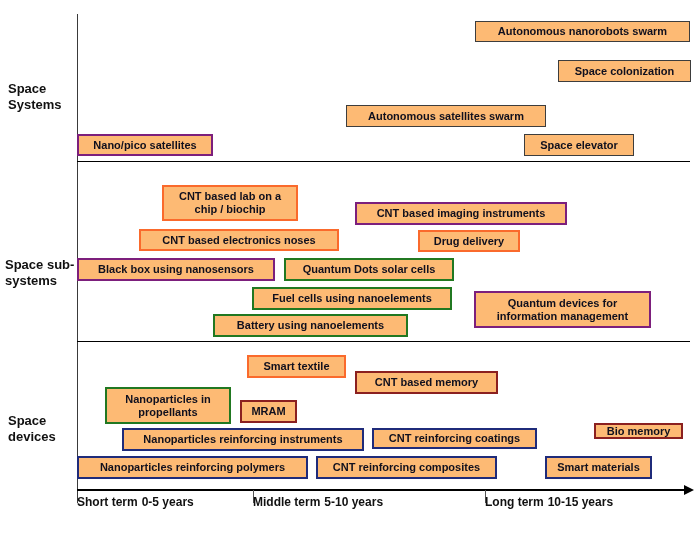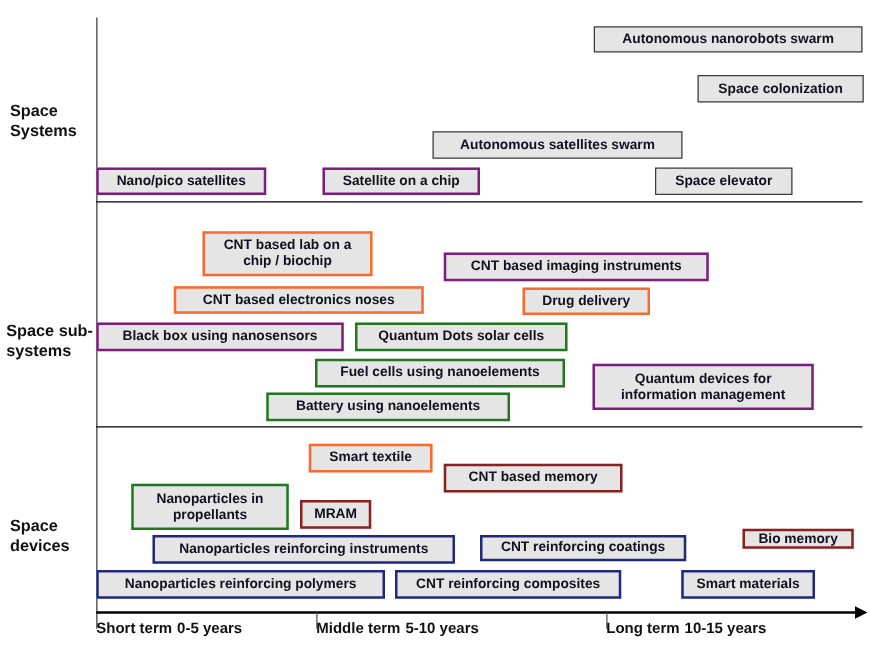--- a/index.html
+++ b/index.html
@@ -48,21 +48,21 @@
     margin-top: 26px;
   }
   .rowlabel.r0 { left: 8px;  top: 55px;  width: 72px; }
   .rowlabel.r1 { left: 5px;  top: 231px; width: 78px; }
   .rowlabel.r2 { left: 8px;  top: 387px; width: 72px; }
 
   
   .box {
     position: absolute;
     box-sizing: border-box;
-    background: #e5e5e5;
+    background: #fdba74;
     border: 2px solid #888888;
     display: flex; align-items: center; justify-content: center;
     text-align: center;
     font-size: 11px; font-weight: 700; color: #10101e;
     line-height: 13px;
     padding: 0 3px;
   }
   .box.thin { border-width: 1.5px; }
 
   
@@ -91,40 +91,39 @@
   <div class="tick t2"></div>
 
   <div class="rowlabel r0">Space Systems</div>
   <div class="rowlabel r1">Space sub-systems</div>
   <div class="rowlabel r2">Space devices</div>
 
   <div class="box thin" style="left: 475px; top: 21px; width: 215px; height: 21px; border-color: rgb(61, 61, 61);">Autonomous nanorobots swarm</div>
   <div class="box thin" style="left: 558px; top: 60px; width: 133px; height: 22px; border-color: rgb(61, 61, 61);">Space colonization</div>
   <div class="box thin" style="left: 346px; top: 105px; width: 200px; height: 22px; border-color: rgb(61, 61, 61);">Autonomous satellites swarm</div>
   <div class="box" style="left: 77px; top: 134px; width: 136px; height: 22px; border-color: rgb(124, 31, 124);">Nano/pico satellites</div>
-  <div class="box" style="left: 258px; top: 134px; width: 126px; height: 22px; border-color: rgb(124, 31, 124);">Satellite on a chip</div>
   <div class="box thin" style="left: 524px; top: 134px; width: 110px; height: 22px; border-color: rgb(61, 61, 61);">Space elevator</div>
 
   <div class="box" style="left: 162px; top: 185px; width: 136px; height: 36px; border-color: rgb(250, 106, 44);">CNT based lab on a chip / biochip</div>
   <div class="box" style="left: 355px; top: 202px; width: 212px; height: 23px; border-color: rgb(124, 31, 124);">CNT based imaging instruments</div>
   <div class="box" style="left: 139px; top: 229px; width: 200px; height: 22px; border-color: rgb(250, 106, 44);">CNT based electronics noses</div>
   <div class="box" style="left: 418px; top: 230px; width: 102px; height: 22px; border-color: rgb(250, 106, 44);">Drug delivery</div>
   <div class="box" style="left: 77px; top: 258px; width: 198px; height: 23px; border-color: rgb(124, 31, 124); text-align: center;">Black box using nanosensors</div>
   <div class="box" style="left: 284px; top: 258px; width: 170px; height: 23px; border-color: rgb(33, 120, 33);">Quantum Dots solar cells</div>
   <div class="box" style="left: 252px; top: 287px; width: 200px; height: 23px; border-color: rgb(33, 120, 33);">Fuel cells using nanoelements</div>
   <div class="box" style="left: 213px; top: 314px; width: 195px; height: 23px; border-color: rgb(33, 120, 33);">Battery using nanoelements</div>
   <div class="box" style="left: 474px; top: 291px; width: 177px; height: 37px; border-color: rgb(124, 31, 124);">Quantum devices for information management</div>
 
   <div class="box" style="left: 247px; top: 355px; width: 99px; height: 23px; border-color: rgb(250, 106, 44);">Smart textile</div>
   <div class="box" style="left: 355px; top: 371px; width: 143px; height: 23px; border-color: rgb(139, 32, 32);">CNT based memory</div>
   <div class="box" style="left: 105px; top: 387px; width: 126px; height: 37px; border-color: rgb(33, 120, 33);">Nanoparticles in propellants</div>
   <div class="box" style="left: 240px; top: 400px; width: 57px; height: 23px; border-color: rgb(139, 32, 32);">MRAM</div>
   <div class="box" style="left: 562px; top: 423px; width: 89px; height: 16px; border-color: rgb(139, 32, 32); margin-left: 32px;">Bio memory</div>
   <div class="box" style="left: 122px; top: 428px; width: 242px; height: 23px; border-color: rgb(31, 43, 122);">Nanoparticles reinforcing instruments</div>
-  <div class="box" style="left: 384px; top: 428px; width: 165px; height: 21px; border-color: rgb(31, 43, 122);">CNT reinforcing coatings</div>
+  <div class="box" style="left: 372px; top: 428px; width: 165px; height: 21px; border-color: rgb(31, 43, 122);">CNT reinforcing coatings</div>
   <div class="box" style="left: 77px; top: 456px; width: 231px; height: 23px; border-color: rgb(31, 43, 122);">Nanoparticles reinforcing polymers</div>
   <div class="box" style="left: 316px; top: 456px; width: 181px; height: 23px; border-color: rgb(31, 43, 122);">CNT reinforcing composites</div>
   <div class="box" style="left: 545px; top: 456px; width: 107px; height: 23px; border-color: rgb(31, 43, 122);">Smart materials</div>
 
   <div class="term short">
     <span>Short term</span>
     <span>0-5 years</span>
   </div>
   <div class="term middle">
     <span>Middle term</span>

